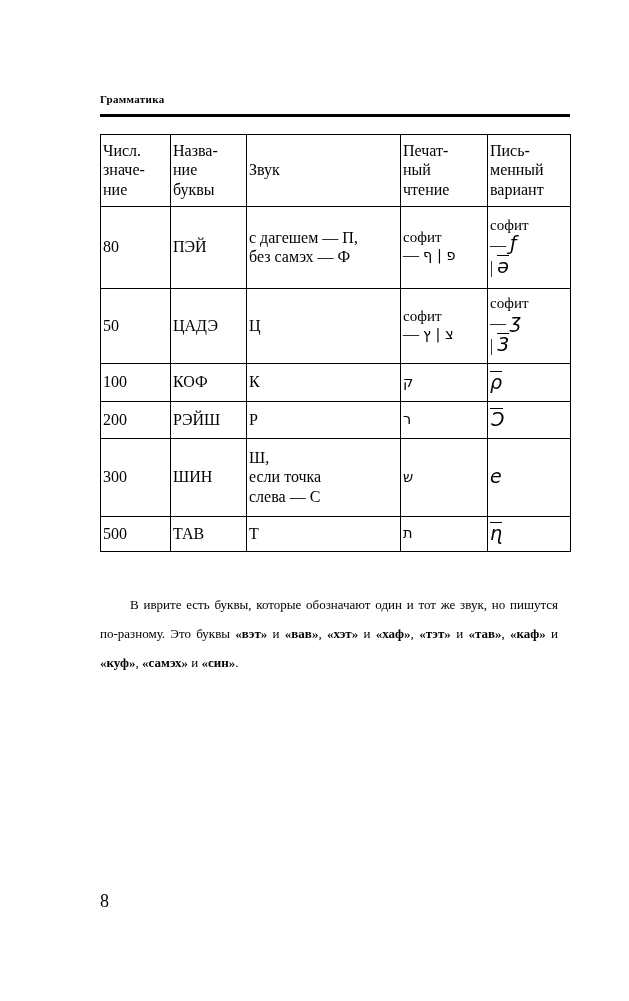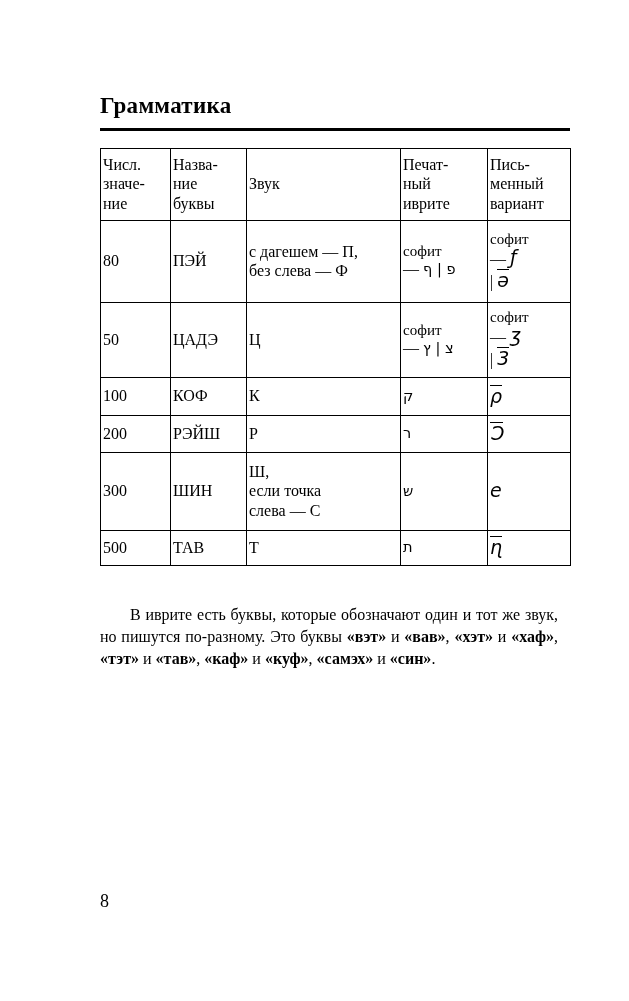--- a/index.html
+++ b/index.html
@@ -11,21 +11,21 @@
     height: 1001px;
     background: #ffffff;
     color: #000000;
     font-family: "Liberation Serif", serif;
     overflow: hidden;
   }
   .content { margin-left: 100px; width: 470px; padding-top: 93px; }
 
   .doc-header h1 {
     margin: 0;
-    font-size: 23px;
+    font-size: 11px;
     font-weight: bold;
     letter-spacing: 0.3px;
   }
   .header-rule { height: 2.6px; background: #000; margin-top: 9px; }
 
   table.alphabet {
     border-collapse: collapse;
     width: 470px;
     margin-top: 17px;
     table-layout: fixed;
@@ -66,22 +66,22 @@
     display: inline-block;
     font-family: "DejaVu Sans", sans-serif;
     font-size: 19px;
     font-style: italic;
     line-height: 1.05;
   }
   .ol { border-top: 1.5px solid #000; padding-top: 1px; }
 
   .par-block { margin-top: 38px; }
   .body-par {
-    font-size: 16px;
-    line-height: 22px;
+    font-size: 13px;
+    line-height: 29px;
     text-align: justify;
     text-indent: 30px;
     margin: 0 12px 26px 0;
   }
   .body-par b { font-weight: bold; }
 
   .page-num {
     position: absolute;
     left: 100px;
     top: 891px;
@@ -111,32 +111,32 @@
         <tr id="thead-row">
             <th>Числ.
 значе-
 ние</th>
             <th>Назва-
 ние
 буквы</th>
             <th>Звук</th>
             <th>Печат-
 ный
-иврите</th>
+чтение</th>
             <th>Пись-
 менный
 вариант</th>
           </tr>
       </thead>
       <tbody id="table-body">
           <tr>
             <td>80</td>
             <td>ПЭЙ</td>
             <td>с дагешем — П,
-без слева — Ф</td>
+без самэх — Ф</td>
             <td><div class="sofit-label">софит</div><div class="variant-line"><span>— </span><span class="heb">ף | פ</span></div></td>
             <td><div class="sofit-label">софит</div><div class="variant-line"><span>— </span><span class="cursive">ƒ</span></div><div class="variant-line"><span>| </span><span class="cursive ol">ə</span></div></td>
           </tr>
           <tr>
             <td>50</td>
             <td>ЦАДЭ</td>
             <td>Ц</td>
             <td><div class="sofit-label">софит</div><div class="variant-line"><span>— </span><span class="heb">ץ | צ</span></div></td>
             <td><div class="sofit-label">софит</div><div class="variant-line"><span>— </span><span class="cursive">ʒ</span></div><div class="variant-line"><span>| </span><span class="cursive ol">3</span></div></td>
           </tr>

